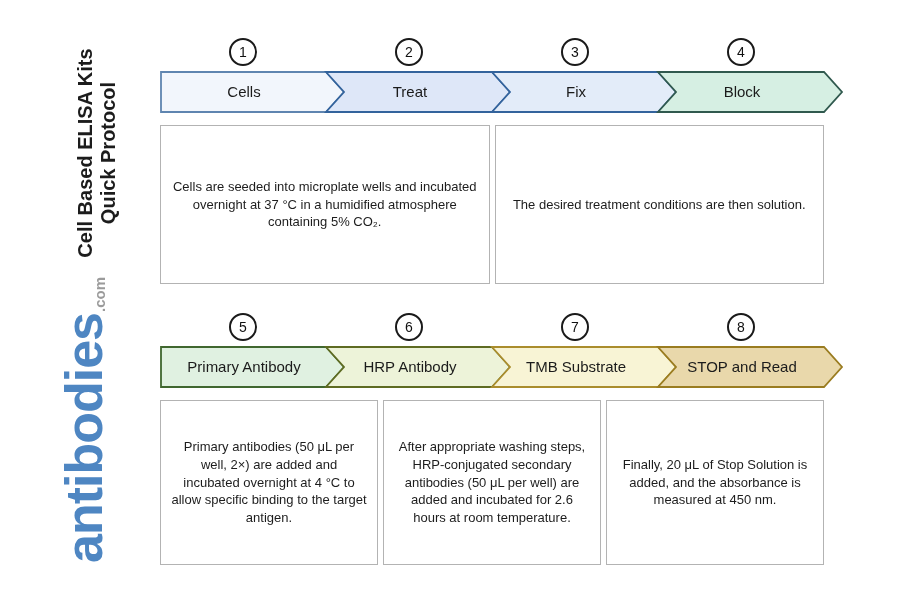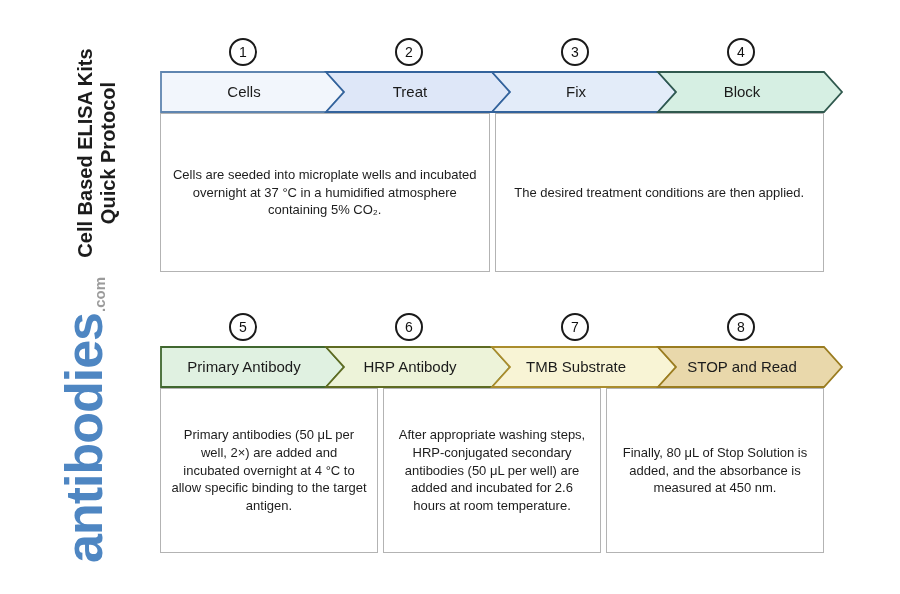--- a/index.html
+++ b/index.html
@@ -29,21 +29,21 @@
   .circle{
     width:24px;height:24px;border:2px solid #1a1a1a;border-radius:50%;background:#ffffff;
     display:flex;align-items:center;justify-content:center;
     font-size:14px;font-weight:400;color:#111111;
   }
   .arrows{display:block;}
   .arrow-label{
     font-family:"Liberation Sans", sans-serif;font-size:15px;fill:#1b1b1b;
     text-anchor:middle;
   }
-  .boxes{display:flex;width:664px;gap:5px;margin-top:0;align-items:center;}
+  .boxes{display:flex;width:664px;gap:5px;margin-top:12px;align-items:center;}
   .box{
     flex:1;background:#ffffff;border:1.5px solid #b3b3b3;box-sizing:border-box;
     display:flex;align-items:center;justify-content:center;padding:8px 10px;
   }
   .box-r1{height:159px;}
   .box-r2{height:165px;}
   .box p{
     margin:0;font-size:13px;line-height:1.38;text-align:center;color:#1d1d1d;
   }
 </style>
@@ -92,21 +92,21 @@
       <text class="arrow-label" x="84" y="26">Cells</text>
       <text class="arrow-label" x="250" y="26">Treat</text>
       <text class="arrow-label" x="416" y="26">Fix</text>
       <text class="arrow-label" x="582" y="26">Block</text>
     </svg>
     <div class="boxes">
       <div class="box box-r1">
           <p>Cells are seeded into microplate wells and incubated overnight at 37 °C in a humidified atmosphere containing 5% CO₂.</p>
         </div>
       <div class="box box-r1">
-          <p>The desired treatment conditions are then applied.</p>
+          <p>The desired treatment conditions are then solution.</p>
         </div>
     </div>
   </div>
 
   <div class="row row2">
     <div class="circles">
       <div class="circle-cell">
           <div class="circle">
             <span>5</span>
           </div>
@@ -138,18 +138,18 @@
       <text class="arrow-label" x="582" y="26">STOP and Read</text>
     </svg>
     <div class="boxes">
       <div class="box box-r2">
           <p>Primary antibodies (50 μL per well, 2×) are added and incubated overnight at 4 °C to allow specific binding to the target antigen.</p>
         </div>
       <div class="box box-r2">
           <p>After appropriate washing steps, HRP-conjugated secondary antibodies (50 μL per well) are added and incubated for 2.6 hours at room temperature.</p>
         </div>
       <div class="box box-r2">
-          <p>Finally, 80 μL of Stop Solution is added, and the absorbance is measured at 450 nm.</p>
+          <p>Finally, 20 μL of Stop Solution is added, and the absorbance is measured at 450 nm.</p>
         </div>
     </div>
   </div>
 
 </div>
 
 </body></html>

